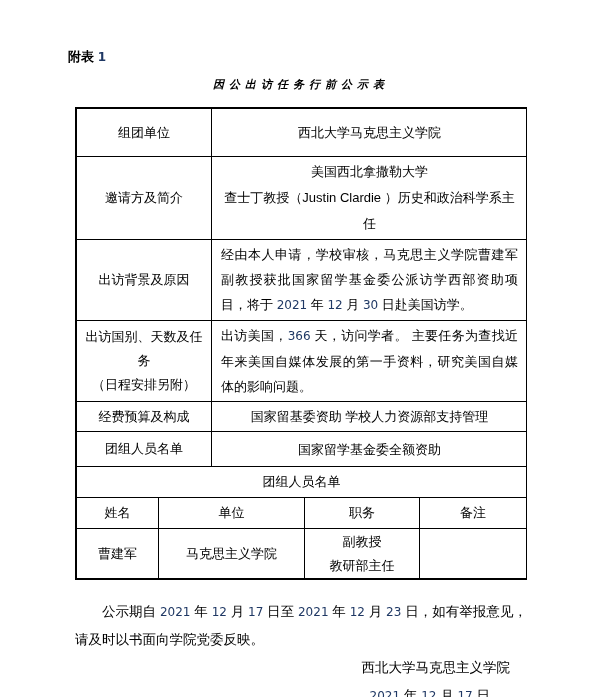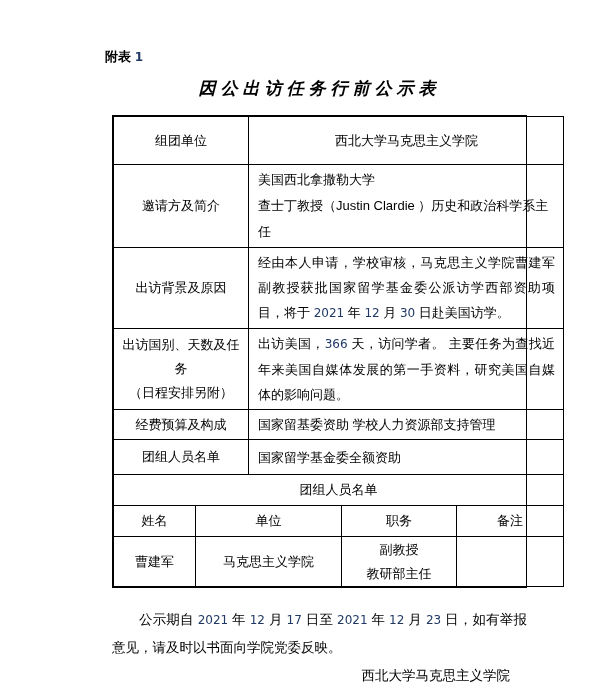--- a/index.html
+++ b/index.html
@@ -5,34 +5,34 @@
   * { margin: 0; padding: 0; box-sizing: border-box; }
   html, body { background: #ffffff; }
   body {
     width: 601px; height: 697px;
     font-family: "Liberation Sans", "DejaVu Sans", sans-serif;
     color: #000000;
     overflow: hidden;
   }
   .page {
     width: 601px; height: 697px;
-    padding: 48px 74px 0 112px;
+    padding: 48px 74px 0 75px;
     background: #ffffff;
   }
   .appendix {
     font-size: 13px;
     font-weight: bold;
     margin-left: -7px;
     margin-bottom: 11px;
   }
   .title {
     font-family: "Liberation Serif", "DejaVu Serif", serif;
     font-style: italic;
     font-weight: bold;
-    font-size: 17px;
+    font-size: 11px;
     text-align: center;
     letter-spacing: 5px;
     margin-bottom: 15px;
   }
   .table-wrap { border: 1px solid #000000; }
   table {
     width: 100%;
     border-collapse: collapse;
     table-layout: fixed;
   }
@@ -43,21 +43,21 @@
     vertical-align: middle;
     overflow: hidden;
   }
   td.lbl {
     text-align: center;
     line-height: 24px;
     white-space: pre-line;
     padding: 0 4px;
   }
   td.val {
-    text-align: left;
+    text-align: center;
     line-height: 25px;
     padding: 2px 8px 2px 9px;
     white-space: pre-line;
   }
   td.val.just { text-align: justify; }
   td.center { text-align: center; }
   td.pos { line-height: 24px; white-space: pre-line; margin-top: 33px; }
   .digit {
     color: #1f3864;
     font-family: "DejaVu Sans", sans-serif;

